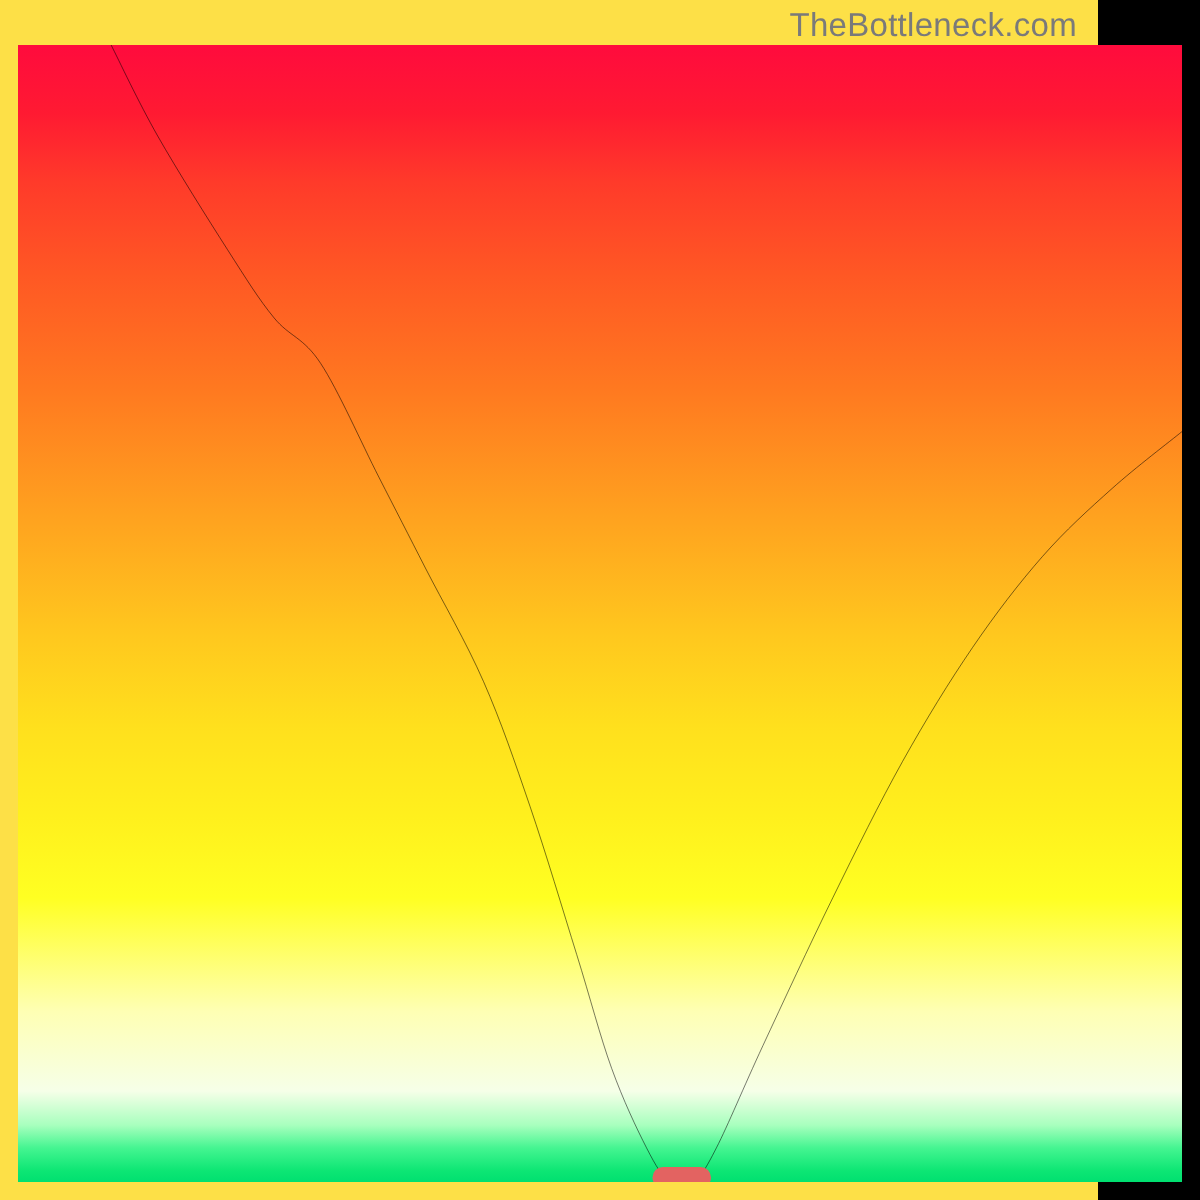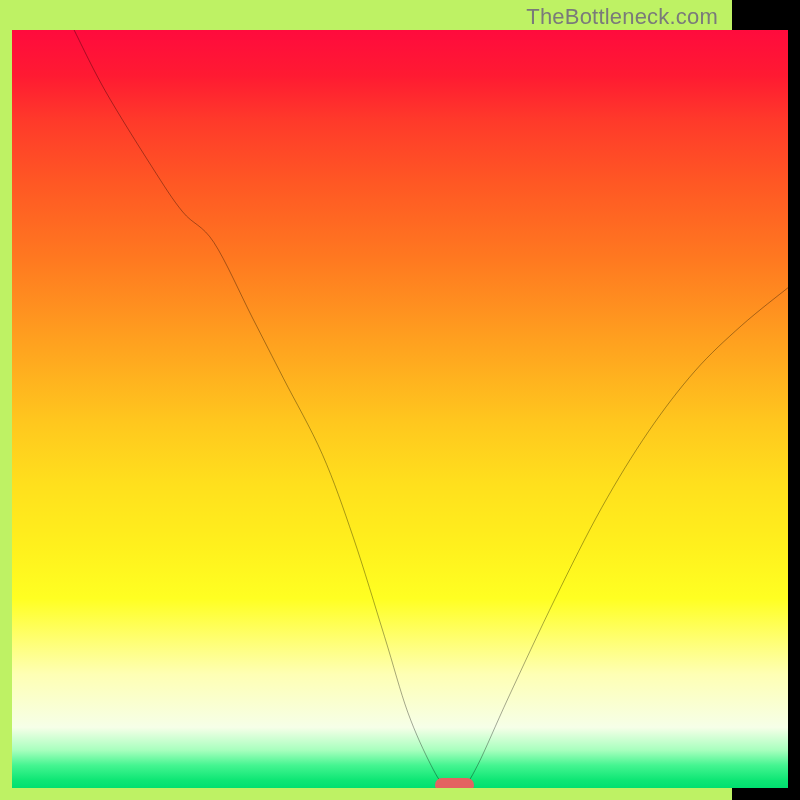--- a/index.html
+++ b/index.html
@@ -7,21 +7,21 @@
     padding: 0;
     width: 800px;
     height: 800px;
     overflow: hidden;
     background: #000;
   }
   .frame {
     position: relative;
     width: 732px;
     height: 800px;
-    background: #bef264;
+    background: #fde047;
   }
   .plot-area {
     position: absolute;
     left: 12px;
     top: 30px;
     width: 776px;
     height: 758px;
     overflow: hidden;
   }
   .gradient-bg {

